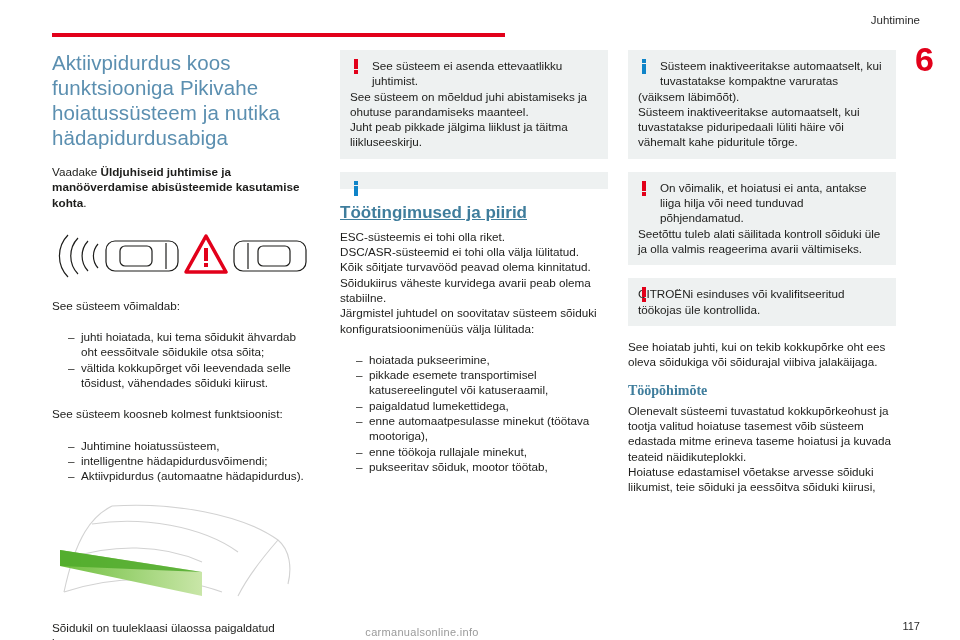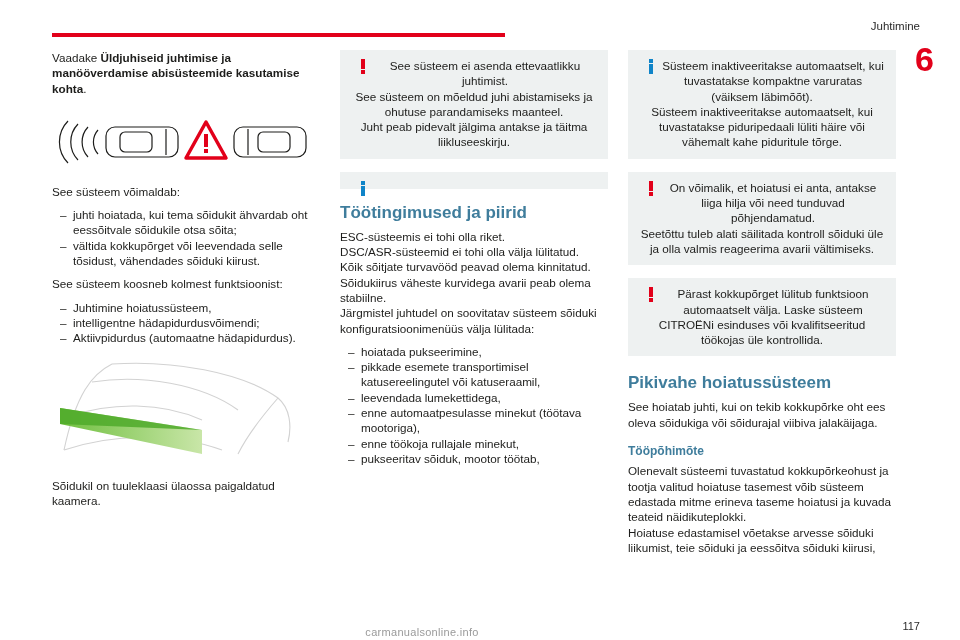--- a/index.html
+++ b/index.html
@@ -11,21 +11,21 @@
   }
   .page {
     position: relative;
     width: 960px; height: 640px;
     overflow: hidden;
     background: #ffffff;
   }
   
   .header {
     position: absolute;
-    top: 20px; right: 40px;
+    top: 14px; right: 40px;
     font-size: 11.5px;
     color: #2b2b2b;
     font-weight: 400;
   }
   .rule {
     position: absolute;
     top: 33px; left: 52px;
     width: 453px; height: 4px;
     background: #e2001a;
   }
@@ -72,38 +72,38 @@
     margin: 0 0 14px 0;
     letter-spacing: 0.1px;
   }
   h2.sec {
     font-size: 17px;
     font-weight: 700;
     color: #3f7d9c;
     margin: 16px 0 6px 0;
     line-height: 21px;
   }
-  h2.sec.first { margin-top: 4px; }
+  h2.sec.first { margin-top: 4px; text-decoration: underline; }
   h3.sub {
-    font-size: 12px;
+    font-size: 14px;
     font-weight: 700;
     color: #3f7d9c;
     margin: 14px 0 4px 0;
+    font-family: Liberation Serif, serif;
   }
   p { margin: 0 0 0 0; }
   p + p { margin-top: 0; }
   .bold { font-weight: 700; }
 
   
   .box {
     background: #eef1f1;
     padding: 8px 10px 9px 10px;
     margin-bottom: 13px;
     position: relative;
-    text-align: center;
   }
   .box .bd {
     padding-left: 22px;
   }
   .box .icon {
     position: absolute;
     left: 10px; top: 9px;
     width: 14px; height: 16px;
   }
   
@@ -136,21 +136,21 @@
   }
   .ico-info .bar {
     position: absolute;
     left: 4px; top: 5px;
     width: 4px; height: 10px;
     background: #0f84c8;
   }
 
   ul.dash {
     list-style: none;
-    margin: 8px; padding: 0;
+    margin: 16px; padding: 0;
   }
   ul.dash li {
     position: relative;
     padding-left: 13px;
   }
   ul.dash li:before {
     content: "–";
     position: absolute;
     left: 0; top: 0;
   }
@@ -171,20 +171,21 @@
 </head>
 <body>
 
 <div class="page">
 
   <div class="header">Juhtimine</div>
   <div class="rule"></div>
   <div class="chapter-num">6</div>
 
   <div class="col col1">
+    <h1 class="title">Aktiivpidurdus koos funktsiooniga Pikivahe hoiatussüsteem ja nutika hädapidurdusabiga</h1>
 
     <p><span>Vaadake </span><span class="bold">Üldjuhiseid juhtimise ja manööverdamise abisüsteemide kasutamise kohta</span><span>.</span></p>
 
     <div class="illus-cars">
       <svg width="250" height="62" viewBox="0 0 250 62" xmlns="http://www.w3.org/2000/svg">
 
         <g fill="none" stroke="#1d1d1b" stroke-width="1.2">
           <rect x="48" y="17" width="72" height="30" rx="9"></rect>
           <rect x="62" y="22" width="32" height="20" rx="5"></rect>
           <line x1="108" y1="19" x2="108" y2="45"></line>
@@ -251,39 +252,39 @@
   <div class="col col2">
 
     <div class="box">
       <span class="icon">
         <span class="ico-warn"><span class="bar"></span><span class="dot"></span></span>
       </span>
       <div class="bd">
         <p>See süsteem ei asenda ettevaatlikku juhtimist.</p>
       </div>
       <p>See süsteem on mõeldud juhi abistamiseks ja ohutuse parandamiseks maanteel.</p>
-      <p>Juht peab pidevalt jälgima antakse ja täitma liikluseeskirju.</p>
+      <p>Juht peab pikkade jälgima liiklust ja täitma liikluseeskirju.</p>
     </div>
 
     <div class="box">
       <span class="icon">
         <span class="ico-info"><span class="dot"></span><span class="bar"></span></span>
       </span>
     </div>
 
     <h2 class="sec first">Töötingimused ja piirid</h2>
     <p>ESC-süsteemis ei tohi olla riket.</p>
     <p>DSC/ASR-süsteemid ei tohi olla välja lülitatud.</p>
     <p>Kõik sõitjate turvavööd peavad olema kinnitatud.</p>
     <p>Sõidukiirus väheste kurvidega avarii peab olema stabiilne.</p>
     <p>Järgmistel juhtudel on soovitatav süsteem sõiduki konfiguratsioonimenüüs välja lülitada:</p>
     <ul class="dash">
       <li>hoiatada pukseerimine,</li>
       <li>pikkade esemete transportimisel katusereelingutel või katuseraamil,</li>
-      <li>leevendada lumekettidega,</li>
+      <li>paigaldatud lumekettidega,</li>
       <li>enne automaatpesulasse minekut (töötava mootoriga),</li>
       <li>enne töökoja rullajale minekut,</li>
       <li>pukseeritav sõiduk, mootor töötab,</li>
     </ul>
   </div>
 
   <div class="col col3">
 
     <div class="box">
       <span class="icon">
@@ -303,27 +304,23 @@
       <div class="bd">
         <p>On võimalik, et hoiatusi ei anta, antakse liiga hilja või need tunduvad põhjendamatud.</p>
       </div>
       <p>Seetõttu tuleb alati säilitada kontroll sõiduki üle ja olla valmis reageerima avarii vältimiseks.</p>
     </div>
 
     <div class="box">
       <span class="icon">
         <span class="ico-warn"><span class="bar"></span><span class="dot"></span></span>
       </span>
-      <div class="bd">
-        <p>Pärast kokkupõrget lülitub funktsioon automaatselt välja. Laske süsteem</p>
-      </div>
       <p>CITROËNi esinduses või kvalifitseeritud töökojas üle kontrollida.</p>
     </div>
 
-    <h2 class="sec">Pikivahe hoiatussüsteem</h2>
     <p>See hoiatab juhti, kui on tekib kokkupõrke oht ees oleva sõidukiga või sõidurajal viibiva jalakäijaga.</p>
 
     <h3 class="sub">Tööpõhimõte</h3>
     <p>Olenevalt süsteemi tuvastatud kokkupõrkeohust ja tootja valitud hoiatuse tasemest võib süsteem edastada mitme erineva taseme hoiatusi ja kuvada teateid näidikuteplokki.</p>
     <p>Hoiatuse edastamisel võetakse arvesse sõiduki liikumist, teie sõiduki ja eessõitva sõiduki kiirusi,</p>
   </div>
 
   <div class="footer-page">117</div>
   <div class="watermark">carmanualsonline.info</div>
 </div>

